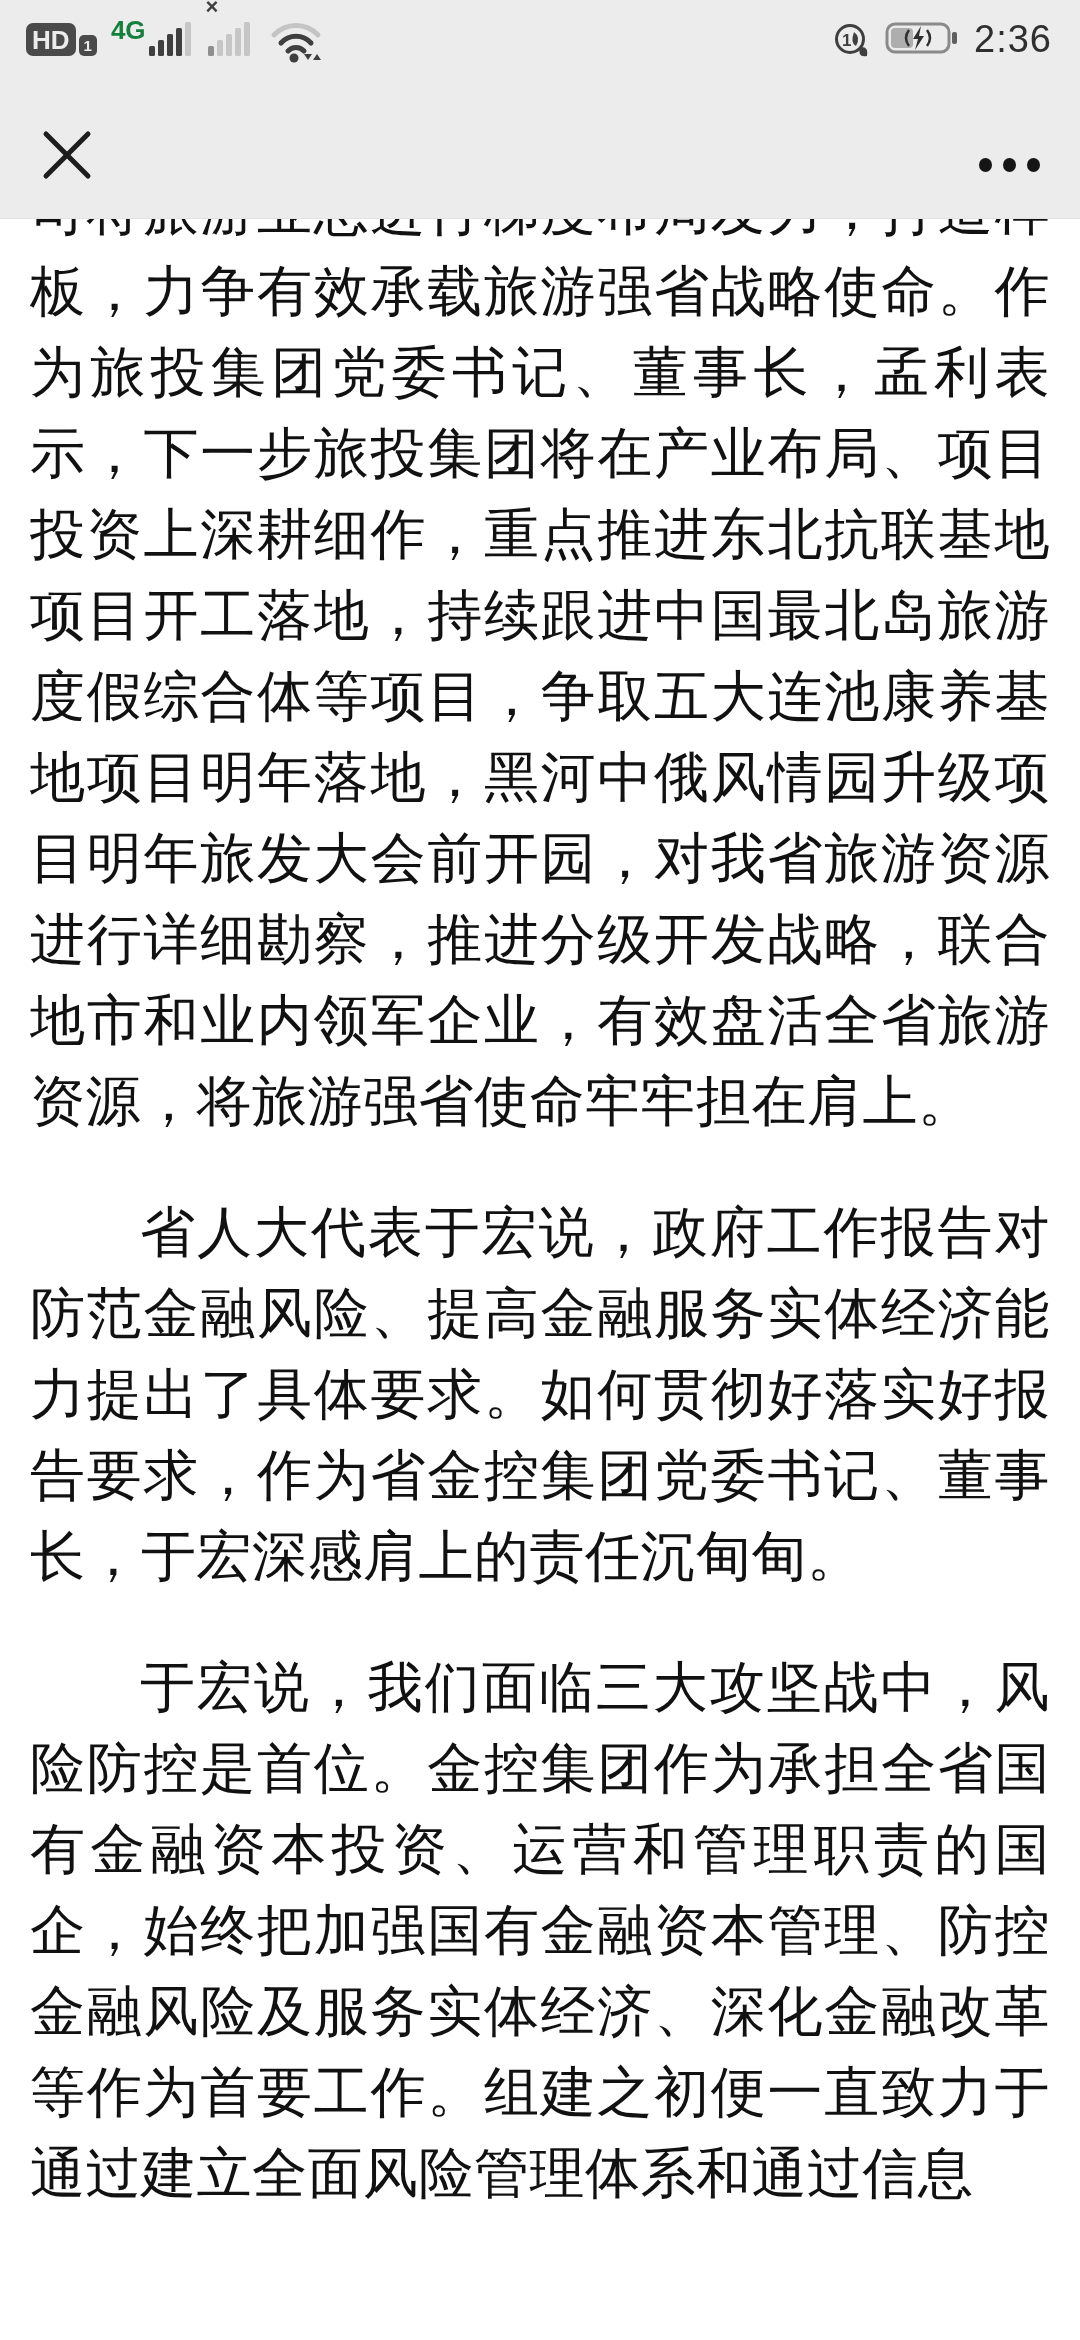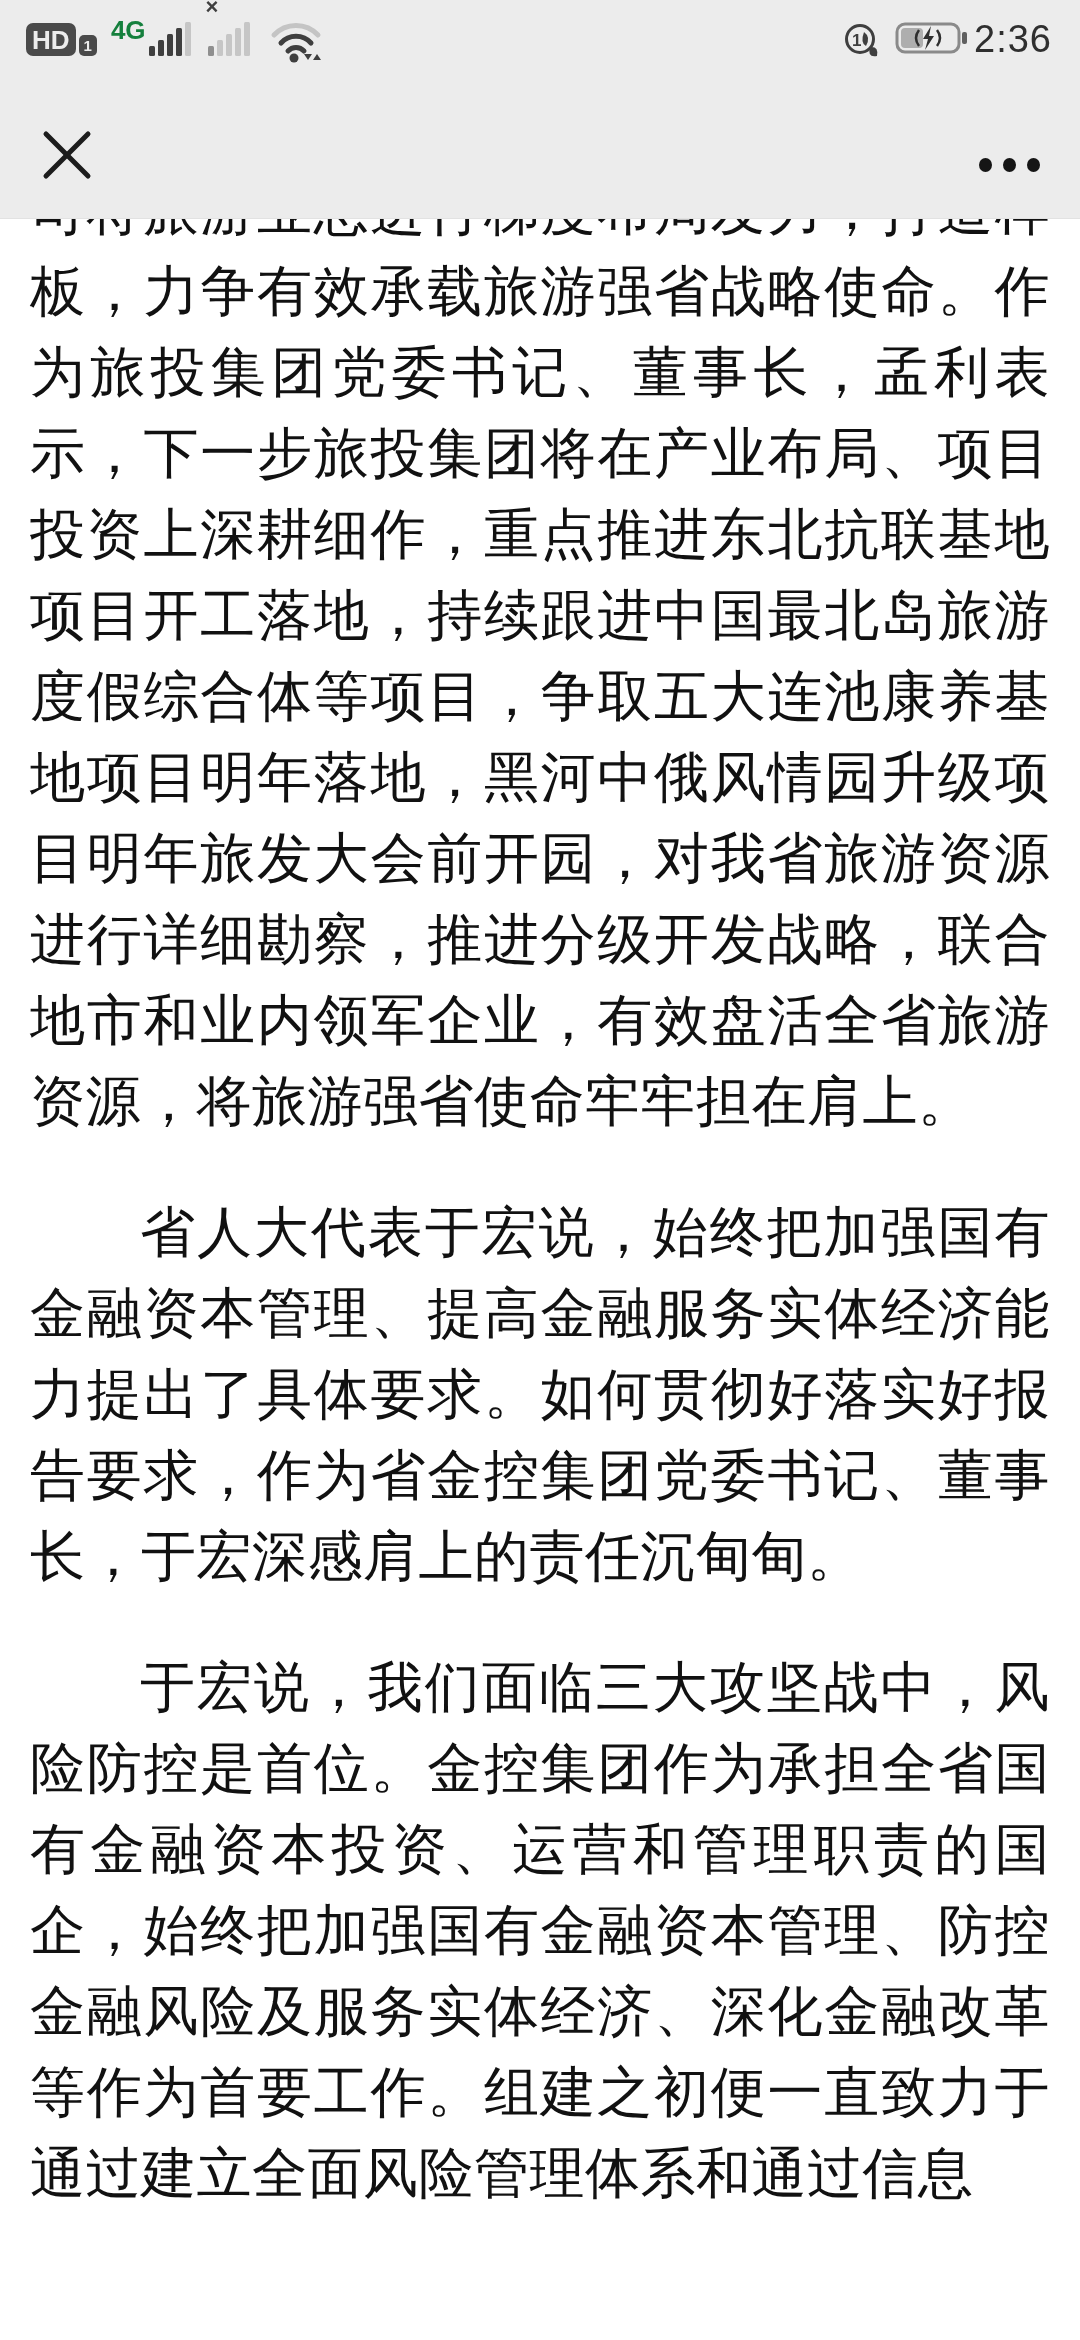--- a/index.html
+++ b/index.html
@@ -46,38 +46,38 @@
   .sig { display:flex; align-items:flex-end; }
   .sig .bar { width:6px; margin-right:3px; border-radius:1.5px; background:#3f3f3f; }
   .sig2 { position:relative; margin-left:14px; }
   .sig2 .bar { background:#c6c6c6; }
   .sig2 .bar.b1 { background:#8f8f8f; }
   .no-service {
     position:absolute; top:-26px; left:-2px;
     font-size:22px; font-weight:bold; color:#3f3f3f; line-height:1;
   }
   .wifi { margin-left:14px; margin-bottom:-4px; }
-  .sb-time { font-size:38px; color:#2f2f2f; letter-spacing:1px; }
+  .sb-time { font-size:38px; color:#2f2f2f; letter-spacing:1px; margin-left:10px; }
   .powersave { margin-right:12px; margin-top:2px; }
   .navbar { position:relative; height:156px; }
   .nav-close { position:absolute; left:36px; top:54px; width:62px; height:62px; cursor:pointer; }
   .nav-more {
     position:absolute; right:38px; top:82px; display:flex; gap:11px; cursor:pointer;
     padding:6px 2px;
   }
   .nav-more .dot { width:13px; height:14px; border-radius:50%; background:#151515; }
 </style>
 </head>
 <body>
 
 <div class="screen">
 
   <div class="article">
     <p><span>司将旅游业态进行梯度布局发力，打造样</span><span>板，力争有效承载旅游强省战略使命。作为旅投集团党委书记、董事长，孟利表示，下一步旅投集团将在产业布局、项目投资上深耕细作，重点推进东北抗联基地项目开工落地，持续跟进中国最北岛旅游度假综合体等项目，争取五大连池康养基地项目明年落地，黑河中俄风情园升级项目明年旅发大会前开园，对我省旅游资源进行详细勘察，推进分级开发战略，联合地市和业内领军企业，有效盘活全省旅游资源，将旅游强省使命牢牢担在肩上。</span></p>
-    <p class="indent">省人大代表于宏说，始终把加强国有金融资本管理、提高金融服务实体经济能力提出了具体要求。如何贯彻好落实好报告要求，作为省金控集团党委书记、董事长，于宏深感肩上的责任沉甸甸。</p>
+    <p class="indent">省人大代表于宏说，政府工作报告对防范金融风险、提高金融服务实体经济能力提出了具体要求。如何贯彻好落实好报告要求，作为省金控集团党委书记、董事长，于宏深感肩上的责任沉甸甸。</p>
     <p class="indent">于宏说，我们面临三大攻坚战中，风险防控是首位。金控集团作为承担全省国有金融资本投资、运营和管理职责的国企，始终把加强国有金融资本管理、防控金融风险及服务实体经济、深化金融改革等作为首要工作。组建之初便一直致力于通过建立全面风险管理体系和通过信息</p>
   </div>
 
   <div class="chrome">
 
     <div class="statusbar">
       <div class="sb-left">
         <span class="badge-hd">HD</span>
         <span class="badge-sim">1</span>
         <span class="net-label">4G</span>

